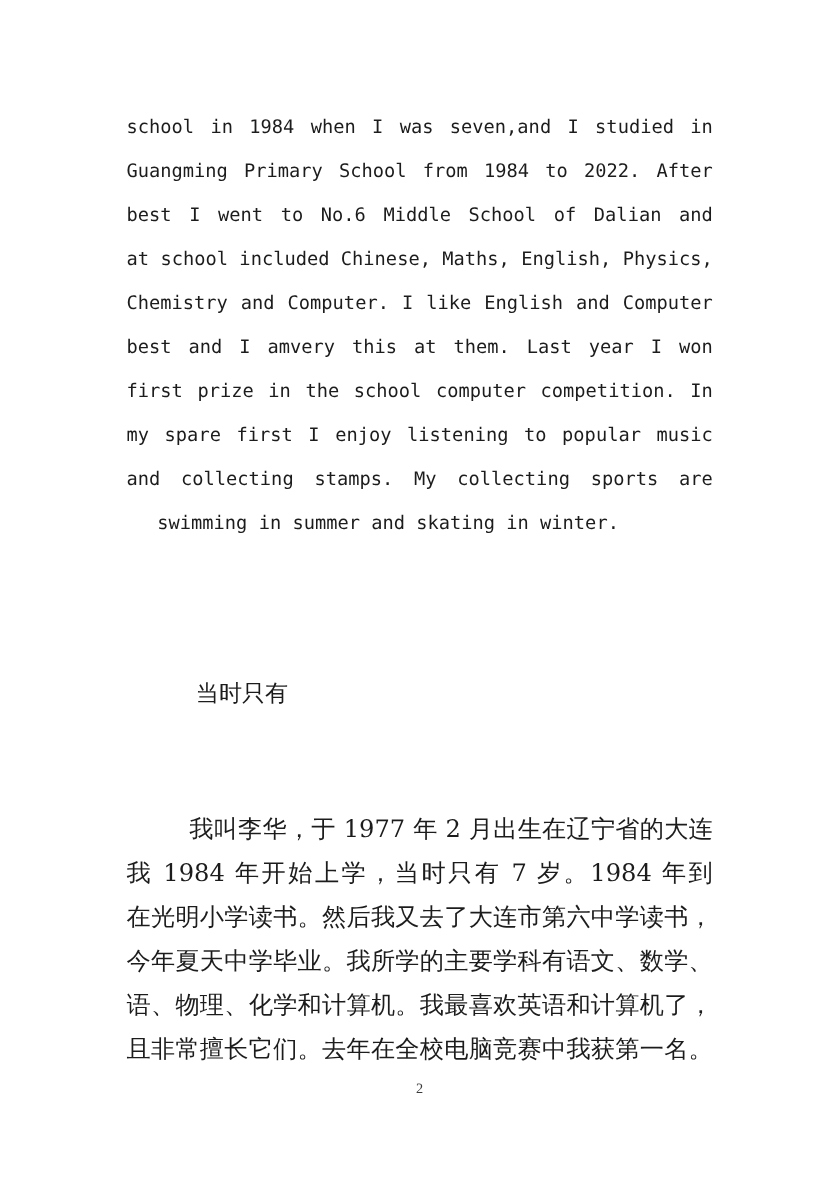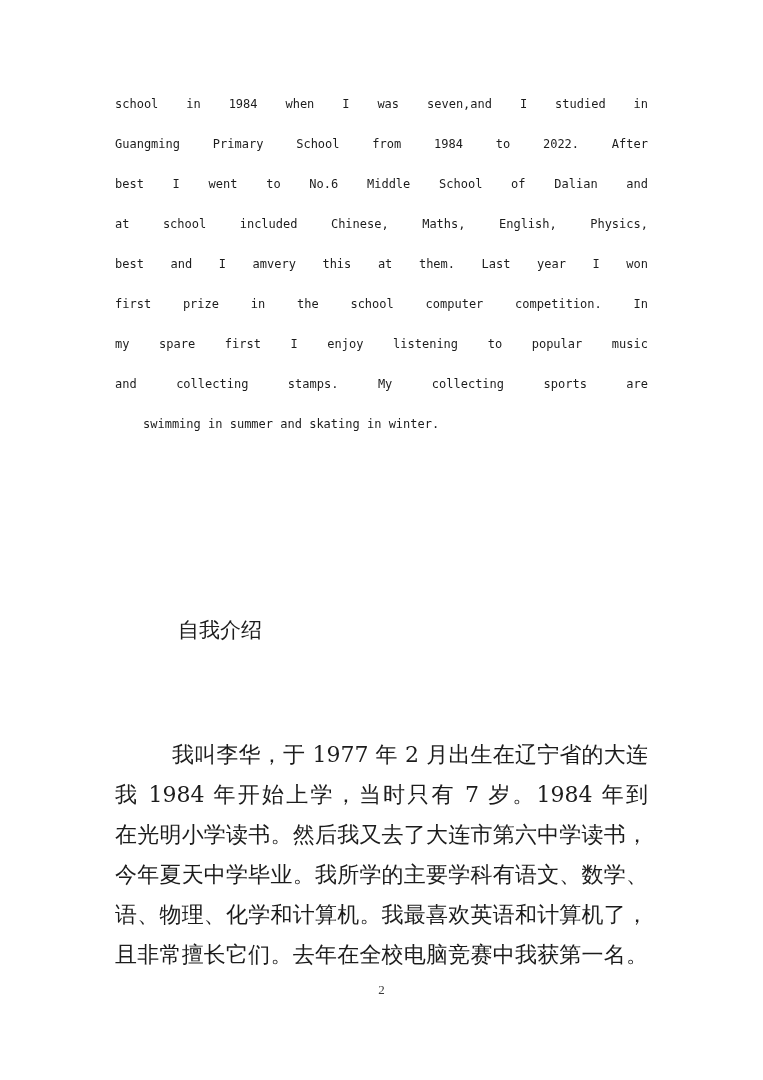--- a/index.html
+++ b/index.html
@@ -11,26 +11,26 @@
     position: relative;
     width: 763px;
     height: 1080px;
     background: #ffffff;
     overflow: hidden;
     font-family: "DejaVu Sans", sans-serif;
   }
   
   .en-paragraph {
     position: absolute;
-    top: 84px;
+    top: 96px;
     left: 115px;
     width: 533px;
     color: #1c1c1c;
     font-family: "DejaVu Sans Mono", monospace;
-    font-size: 12px;
+    font-size: 17px;
   }
   .en-paragraph .jline {
     height: 40px;
     line-height: 40px;
     text-align: justify;
     text-align-last: justify;
     white-space: normal;
     overflow: hidden;
   }
   .en-paragraph .jline.last-left {
@@ -84,28 +84,29 @@
 </head>
 <body>
 
 <div class="doc-page">
 
   <div class="en-paragraph">
       <div class="jline">school in 1984 when I was seven,and I studied in</div>
       <div class="jline">Guangming Primary School from 1984 to 2022. After</div>
       <div class="jline">best I went to No.6 Middle School of Dalian and</div>
       <div class="jline">at school included Chinese, Maths, English, Physics,</div>
+      <div class="jline">Chemistry and Computer. I like English and Computer</div>
       <div class="jline">best and I amvery this at them. Last year I won</div>
       <div class="jline">first prize in the school computer competition. In</div>
       <div class="jline">my spare first I enjoy listening to popular music</div>
       <div class="jline">and collecting stamps. My collecting sports are</div>
       <div class="jline last-left">swimming in summer and skating in winter.</div>
     </div>
 
-  <div class="zh-heading">自我介绍</div>
+  <div class="zh-heading">当时只有</div>
 
   <div class="zh-paragraph">
       <div class="jline">我叫李华，于 1977 年 2 月出生在辽宁省的大连市。</div>
       <div class="jline">我 1984 年开始上学，当时只有 7 岁。1984 年到 2022 年我</div>
       <div class="jline">在光明小学读书。然后我又去了大连市第六中学读书，于</div>
       <div class="jline">今年夏天中学毕业。我所学的主要学科有语文、数学、英</div>
       <div class="jline">语、物理、化学和计算机。我最喜欢英语和计算机了，并</div>
       <div class="jline">且非常擅长它们。去年在全校电脑竞赛中我获第一名。我</div>
     </div>
 

